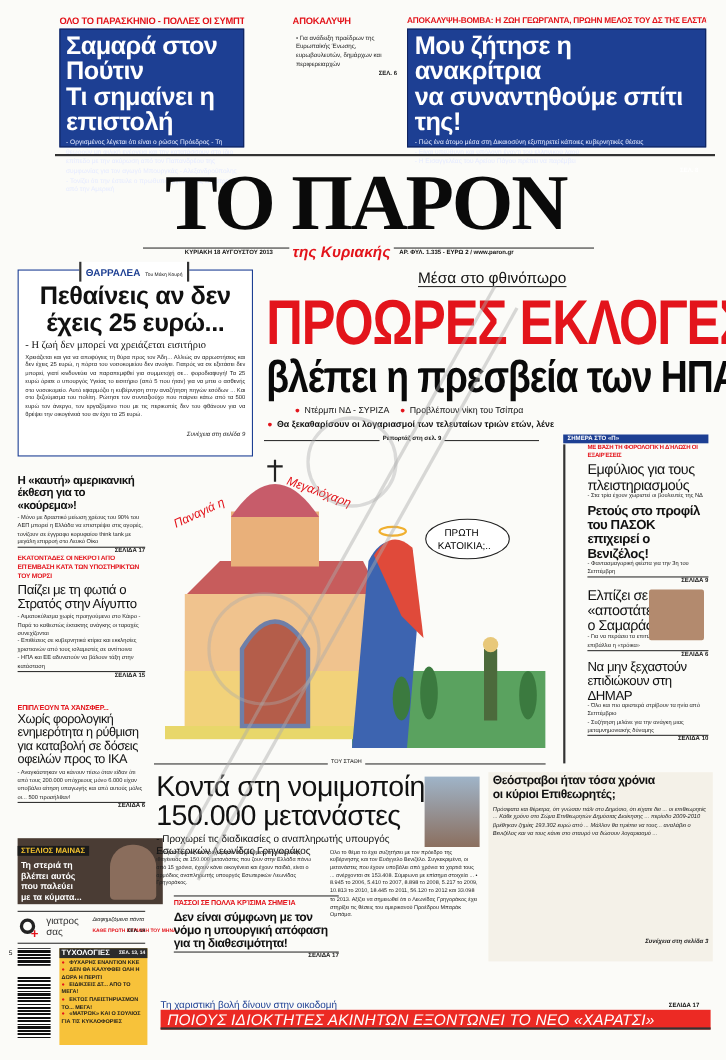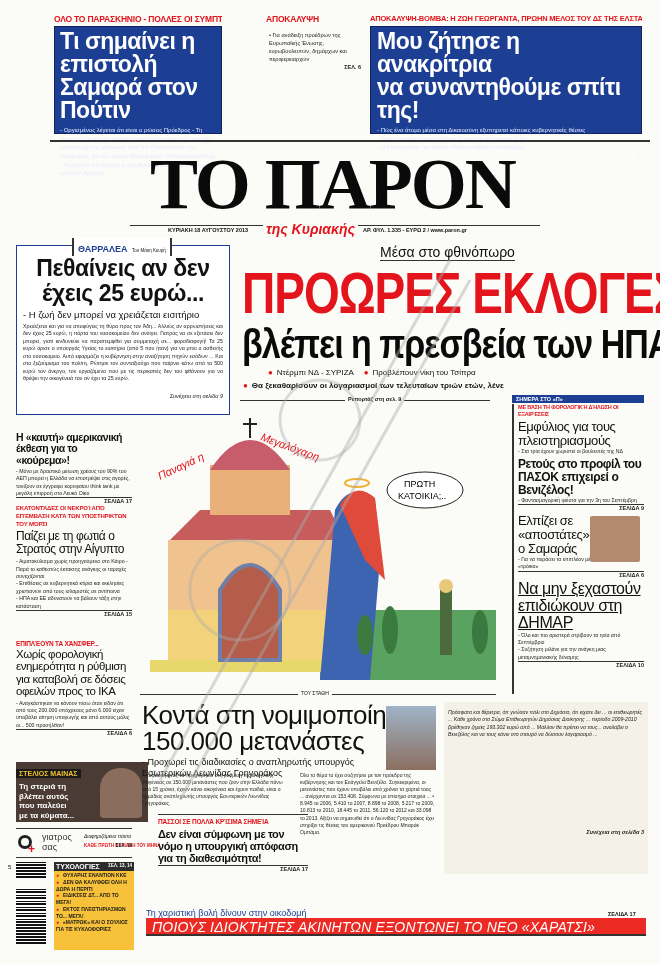--- a/index.html
+++ b/index.html
@@ -16,22 +16,22 @@
   .rule { border-top: 1px solid #333; }
   .bullet-red::before { content: "●"; color: #e3141b; margin-right: 4px; }
 </style>
 </head>
 <body>
 
 <div class="abs" style="left:54px;top:14px;width:168px;height:122px;">
   <div class="kicker" style="height:12px;">ΟΛΟ ΤΟ ΠΑΡΑΣΚΗΝΙΟ - ΠΟΛΛΕΣ ΟΙ ΣΥΜΠΤΩΣΕΙΣ</div>
   <div class="bluebox" style="height:108px;padding:3px 5px;">
     <div class="hl" style="font-size:23px;">
+      <div>Σαμαρά στον Πούτιν</div>
       <div>Τι σημαίνει η επιστολή</div>
-      <div>Σαμαρά στον Πούτιν</div>
     </div>
     <div class="bul" style="margin-top:4px;">- Οργισμένος λέγεται ότι είναι ο ρώσος Πρόεδρος - Τη θεωρούν μη φιλική ενέργεια και την κατατάσσουν στο ίδιο επίπεδο με την ακύρωση από τον Παπανδρέου της συμφωνίας για τον αγωγό Μπουργκάς - Αλεξανδρούπολης</div>
     <div class="bul">- Τονίζει ότι την έστειλε ο πρωθυπουργός μόλις επέστρεψε από την Αμερική</div>
     <div class="pageref">ΣΕΛ. 5</div>
   </div>
 </div>
 
 <div class="abs" style="left:266px;top:14px;width:98px;height:122px;">
   <div class="kicker" style="height:12px;">ΑΠΟΚΑΛΥΨΗ</div>
   <div style="padding:2px 3px;">
@@ -68,21 +68,21 @@
 
 <div class="abs" style="left:16px;top:245px;width:214px;height:170px;border:1px solid #1d3f93;padding:4px 6px;background:#fff;">
   <div style="position:absolute;top:-8px;left:55px;background:#fff;padding:0 4px;border-left:2px solid #333;border-right:2px solid #333;white-space:nowrap;">
     <span style="color:#1d3f93;font-weight:bold;font-size:9px;">ΘΑΡΡΑΛΕΑ</span>
     <span style="font-size:4.5px;">Του Μάκη Κουρή</span>
   </div>
   <div class="hd" style="font-size:23px;text-align:center;margin-top:6px;">
     <div>Πεθαίνεις αν δεν</div>
     <div>έχεις 25 ευρώ...</div>
   </div>
-  <div style="font-size:9.5px;margin:3px 0;white-space:nowrap;">- Η ζωή δεν μπορεί να χρειάζεται εισιτήριο</div>
+  <div style="font-size:9.5px;margin:3px 0;white-space:nowrap;font-family:Liberation Serif, serif;">- Η ζωή δεν μπορεί να χρειάζεται εισιτήριο</div>
   <div class="small" style="font-size:5.3px;height:70px;overflow:hidden;text-align:justify;">Χρειάζεται και για να αποφύγεις τη θύρα προς τον Άδη... Αλλιώς αν αρρωστήσεις και δεν έχεις 25 ευρώ, η πόρτα του νοσοκομείου δεν ανοίγει. Γιατρός να σε εξετάσει δεν μπορεί, γιατί κινδυνεύει να παραπεμφθεί για συμμετοχή σε... φοροδιαφυγή! Τα 25 ευρώ όρισε ο υπουργός Υγείας το εισιτήριο (από 5 που ήταν) για να μπει ο ασθενής στο νοσοκομείο. Αυτό εφαρμόζει η κυβέρνηση στην αναζήτηση πηγών εσόδων ... Και στο ξεζούμισμα του πολίτη. Ρώτησε τον συνταξιούχο που παίρνει κάτω από τα 500 ευρώ τον άνεργο, τον εργαζόμενο που με τις περικοπές δεν του φθάνουν για να θρέψει την οικογένειά του αν έχει τα 25 ευρώ.</div>
   <div class="pageref dark" style="font-style:italic;font-weight:normal;">Συνέχεια στη σελίδα 9</div>
 </div>
 
 <div class="abs" style="left:380px;top:244px;font-size:14px;border-bottom:1px solid #333;">Μέσα στο φθινόπωρο</div>
 <div class="abs" style="left:242px;top:264px;width:410px;font-weight:bold;font-size:46px;line-height:46px;color:#e3141b;letter-spacing:-1px;transform:scaleY(1.25);transform-origin:top left;white-space:nowrap;">ΠΡΟΩΡΕΣ ΕΚΛΟΓΕΣ</div>
 <div class="abs" style="left:242px;top:323px;width:410px;font-weight:bold;font-size:34px;line-height:34px;color:#0a0a0a;letter-spacing:-1px;transform:scaleY(1.2);transform-origin:top left;white-space:nowrap;">βλέπει η πρεσβεία των ΗΠΑ</div>
 <div class="abs" style="left:268px;top:368px;font-size:8px;white-space:nowrap;">
   <span class="bullet-red">Ντέρμπι ΝΔ - ΣΥΡΙΖΑ</span>
   <span style="margin-left:8px;" class="bullet-red">Προβλέπουν νίκη του Τσίπρα</span>
@@ -181,39 +181,39 @@
   <div style="padding:1px 2px;font-size:5px;font-weight:bold;line-height:1.35;color:#1a1a1a;">
     <div class="bullet-red">ΦΥΧΑΡΗΣ ΕΝΑΝΤΙΟΝ ΚΚΕ</div>
     <div class="bullet-red">ΔΕΝ ΘΑ ΚΑΛΥΦΘΕΙ ΟΛΗ Η ΔΩΡΑ Η ΠΕΡΙΤΙ</div>
     <div class="bullet-red">ΕΙΔΙΚΣΕΙΣ ΔΤ... ΑΠΟ ΤΟ ΜΕΓΑ!</div>
     <div class="bullet-red">ΕΚΤΟΣ ΠΛΕΙΣΤΗΡΙΑΣΜΩΝ ΤΟ... ΜΕΓΑ!</div>
     <div class="bullet-red">«ΜΑΤΡΩΚ» ΚΑΙ Ο ΣΟΥΛΙΟΣ ΓΙΑ ΤΙΣ ΚΥΚΛΟΦΟΡΙΕΣ</div>
   </div>
 </div>
 
 <div class="abs" style="left:512px;top:395px;width:132px;background:#1d3f93;color:#fff;font-size:5.5px;font-weight:bold;padding:1px 4px;">ΣΗΜΕΡΑ ΣΤΟ «Π»</div>
-<div class="abs" style="left:512px;top:404px;width:132px;height:290px;border-left:2px solid #333;padding-left:4px;">
+<div class="abs" style="left:512px;top:404px;width:132px;height:290px;border-left:2px solid #333;padding-left:20px;">
   <div>
     <div class="kicker" style="white-space:normal;font-size:5.5px;line-height:1.3;">Με βάση τη φορολογική δήλωση οι εξαιρέσεις</div>
     <div class="hd" style="font-size:13px;font-weight:normal;margin-top:2px;">Εμφύλιος για τους πλειστηριασμούς</div>
     <div class="small" style="font-size:5.2px;">- Στα τρία έχουν χωριστεί οι βουλευτές της ΝΔ</div>
   </div>
   <div style="margin-top:2px;">
     <div class="hd" style="font-size:12px;">Ρετούς στο προφίλ του ΠΑΣΟΚ επιχειρεί ο Βενιζέλος!</div>
     <div class="small" style="font-size:5.2px;">- Φαντασμαγορική φιέστα για την 3η του Σεπτέμβρη</div>
     <div class="pageref dark" style="border-top:1px solid #333;">ΣΕΛΙΔΑ 9</div>
   </div>
   <div style="position:relative;margin-top:3px;">
     <div class="hd" style="font-size:13px;font-weight:normal;width:70px;">Ελπίζει σε «αποστάτες» ο Σαμαράς</div>
     <div style="position:absolute;right:4px;top:2px;width:50px;height:46px;background:#b38a6e;border-radius:2px;"></div>
     <div class="small" style="font-size:5.2px;">- Για να περάσει τα επιπλέον μέτρα που επιβάλλει η «τρόικα»</div>
     <div class="pageref dark" style="border-top:1px solid #333;">ΣΕΛΙΔΑ 6</div>
   </div>
   <div style="margin-top:2px;">
-    <div class="hd" style="font-size:16px;font-weight:normal;text-decoration:underline;">Να μην ξεχαστούν επιδιώκουν στη ΔΗΜΑΡ</div>
+    <div class="hd" style="font-size:12px;font-weight:normal;">Να μην ξεχαστούν επιδιώκουν στη ΔΗΜΑΡ</div>
     <div class="small" style="font-size:5.2px;white-space:pre-line;">- Όλο και πιο αριστερά στρίβουν τα ηνία από Σεπτέμβριο
 - Συζήτηση μιλάνε για την ανάγκη μιας μεταμνημονιακής δύναμης</div>
     <div class="pageref dark" style="border-top:1px solid #333;">ΣΕΛΙΔΑ 10</div>
   </div>
 </div>
 
 <div class="abs" style="left:142px;top:702px;width:290px;">
   <div style="font-size:26px;line-height:26px;letter-spacing:-0.5px;">
     <div>Κοντά στη νομιμοποίηση</div>
     <div>150.000 μετανάστες</div>
@@ -224,20 +224,24 @@
 <div class="abs small" style="left:142px;top:772px;width:150px;font-size:5px;height:44px;overflow:hidden;">Αποφασισμένος να προχωρήσει στη ρύθμιση της ελληνικής ιθαγένειας σε 150.000 μετανάστες που ζουν στην Ελλάδα πάνω από 15 χρόνια, έχουν κάνει οικογένεια και έχουν παιδιά, είναι ο αρμόδιος αναπληρωτής υπουργός Εσωτερικών Λεωνίδας Γρηγοράκος.</div>
 <div class="abs small" style="left:300px;top:772px;width:136px;font-size:5px;height:104px;overflow:hidden;">Όλο το θέμα το έχει συζητήσει με τον πρόεδρο της κυβέρνησης και τον Ευάγγελο Βενιζέλο. Συγκεκριμένα, οι μετανάστες που έχουν υποβάλει από χρόνια τα χαρτιά τους ... ανέρχονται σε 153.408. Σύμφωνα με επίσημα στοιχεία ... • 8.945 το 2006, 5.410 το 2007, 8.898 το 2008, 5.217 το 2009, 10.813 το 2010, 18.445 το 2011, 56.120 το 2012 και 33.098 το 2013. Αξίζει να σημειωθεί ότι ο Λεωνίδας Γρηγοράκος έχει στηρίξει τις θέσεις του αμερικανού Προέδρου Μπαράκ Ομπάμα.</div>
 
 <div class="abs" style="left:142px;top:814px;width:150px;border-top:1px solid #333;padding-top:3px;margin-left:16px;">
   <div class="kicker" style="font-size:6.5px;">Πάσσοι σε πολλά κρίσιμα σημεία</div>
   <div class="hd" style="font-size:11px;margin-top:4px;">Δεν είναι σύμφωνη με τον νόμο η υπουργική απόφαση για τη διαθεσιμότητα!</div>
   <div class="pageref dark" style="border-top:1px solid #333;">ΣΕΛΙΔΑ 17</div>
 </div>
 
 <div class="abs" style="left:444px;top:702px;width:204px;height:172px;background:#f4f1e8;padding:3px 4px;">
+  <div class="hd" style="font-size:11px;">
+    <div>Θεόστραβοι ήταν τόσα χρόνια</div>
+    <div>οι κύριοι Επιθεωρητές;</div>
+  </div>
   <div class="small" style="font-size:5.2px;font-style:italic;margin-top:4px;height:120px;overflow:hidden;">Πρόσφατα και θέρετρα, όπ γνώσαν πάλι στο Δημόσιο, ότι είχατε δει ... οι επιθεωρητές ... Κάθε χρόνο στο Σώμα Επιθεωρητών Δημόσιας Διοίκησης ... περίοδο 2009-2010 βρέθηκαν ζημίες 193.302 ευρώ από ... Μάλλον θα πρέπει να τους... αναλάβει ο Βενιζέλος και να τους κάνει στο σταυρό να δώσουν λογαριασμό ...</div>
   <div class="pageref dark" style="font-style:italic;">Συνέχεια στη σελίδα 3</div>
 </div>
 
 <div class="abs" style="left:146px;top:908px;font-size:9px;color:#1d3f93;">Τη χαριστική βολή δίνουν στην οικοδομή</div>
 <div class="abs" style="left:608px;top:911px;font-size:5.5px;font-weight:bold;">ΣΕΛΙΔΑ 17</div>
 <div class="abs" style="left:146px;top:918px;width:500px;height:18px;background:#ec2a24;border-bottom:2px solid #333;">
   <div style="color:#fff;font-style:italic;font-size:14px;line-height:18px;padding-left:6px;white-space:nowrap;letter-spacing:0.2px;">ΠΟΙΟΥΣ ΙΔΙΟΚΤΗΤΕΣ ΑΚΙΝΗΤΩΝ ΕΞΟΝΤΩΝΕΙ ΤΟ ΝΕΟ «ΧΑΡΑΤΣΙ»</div>
 </div>
 

